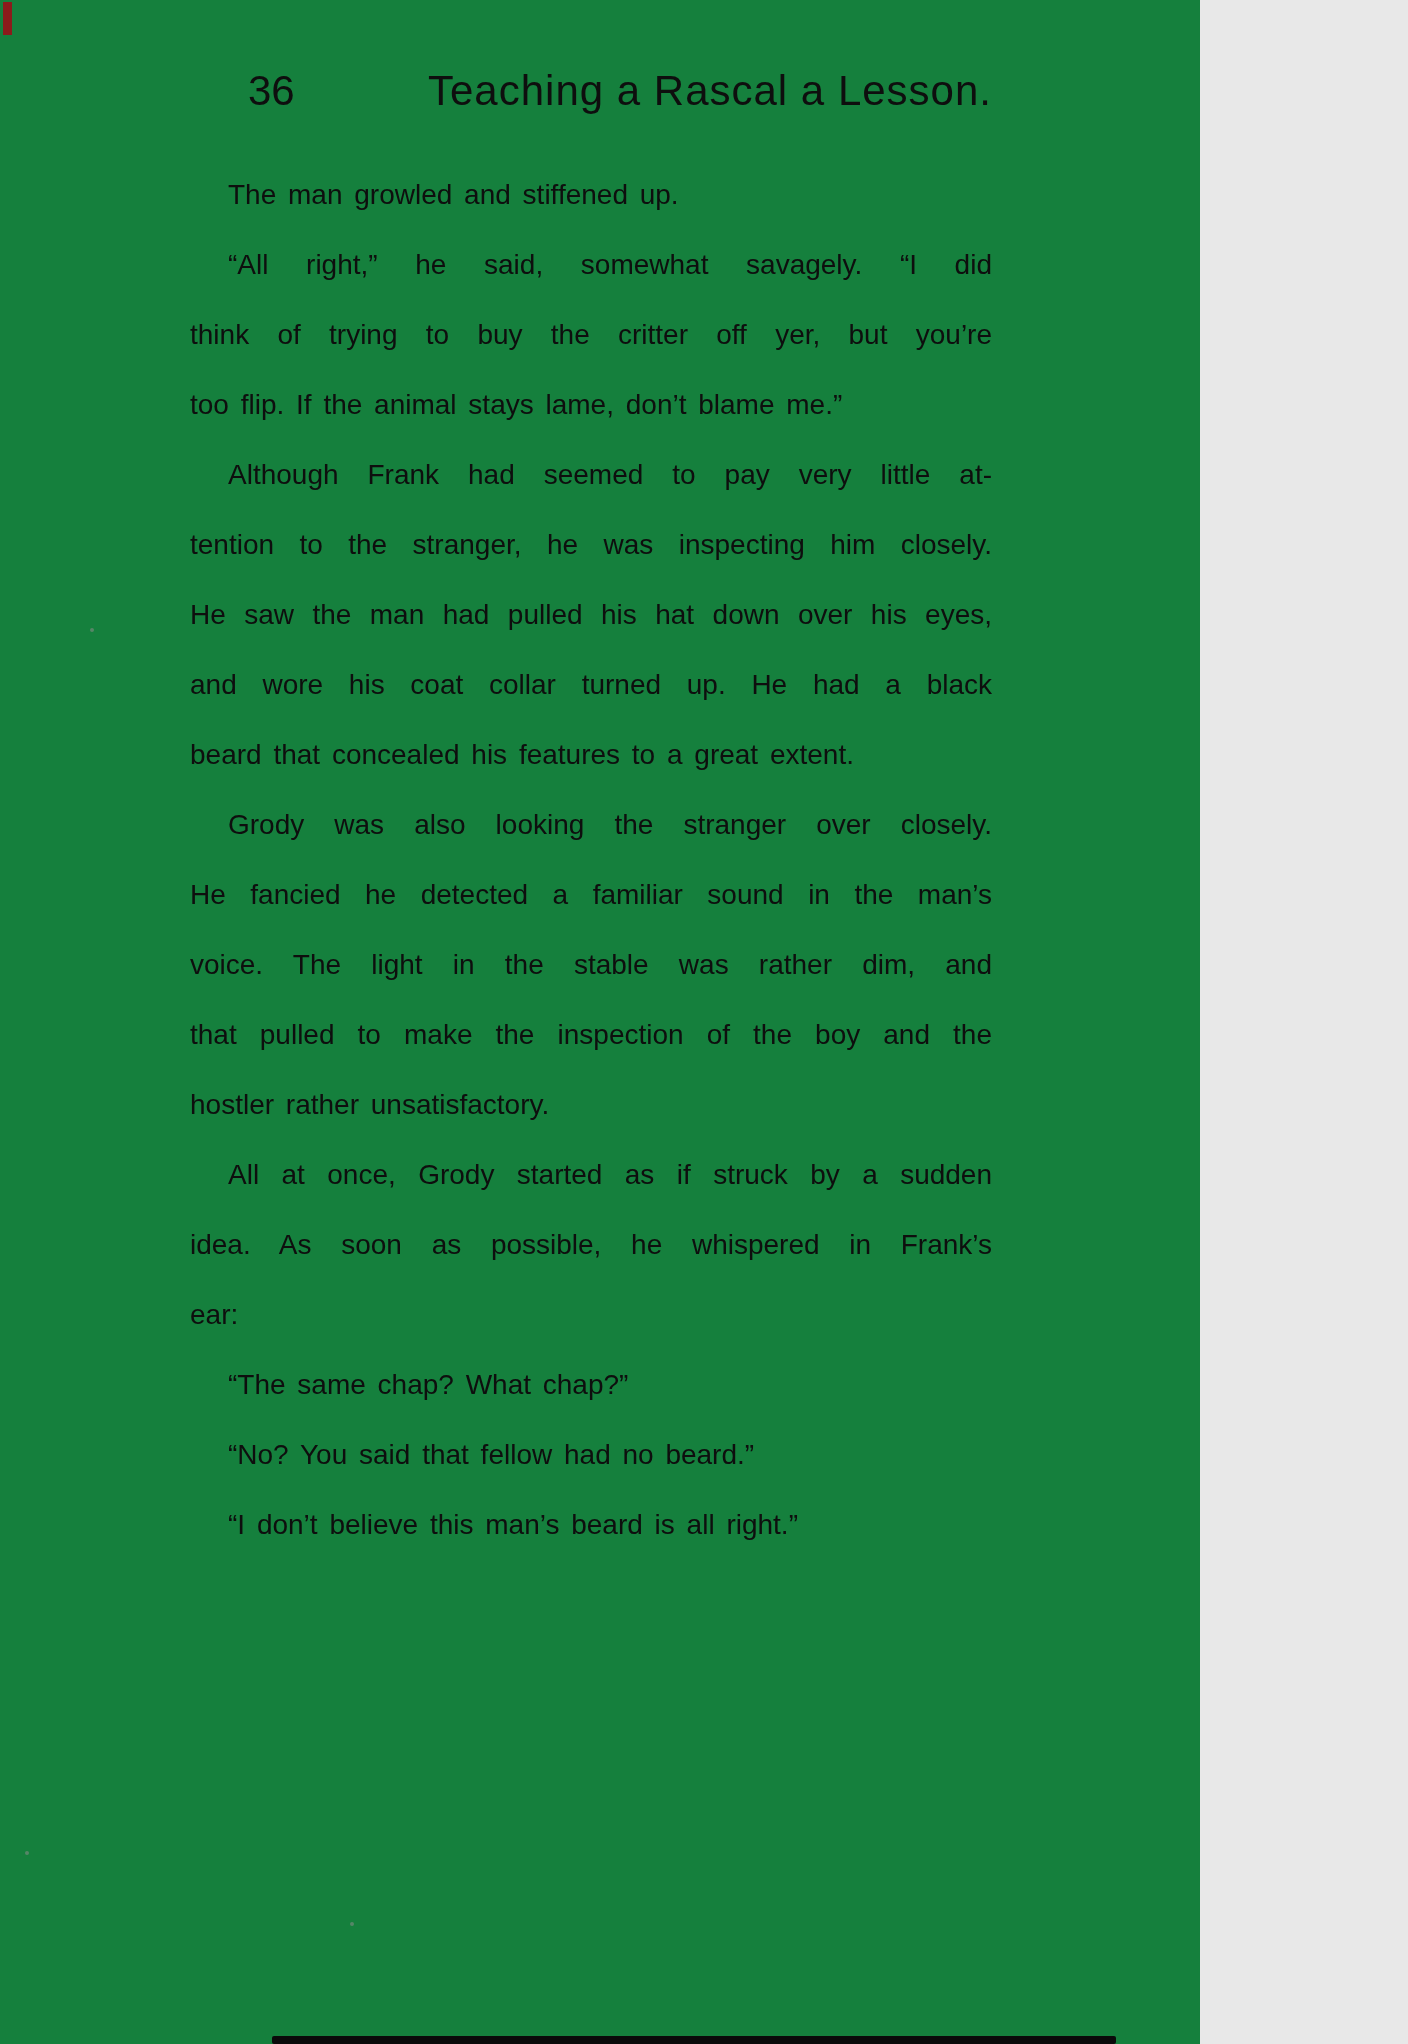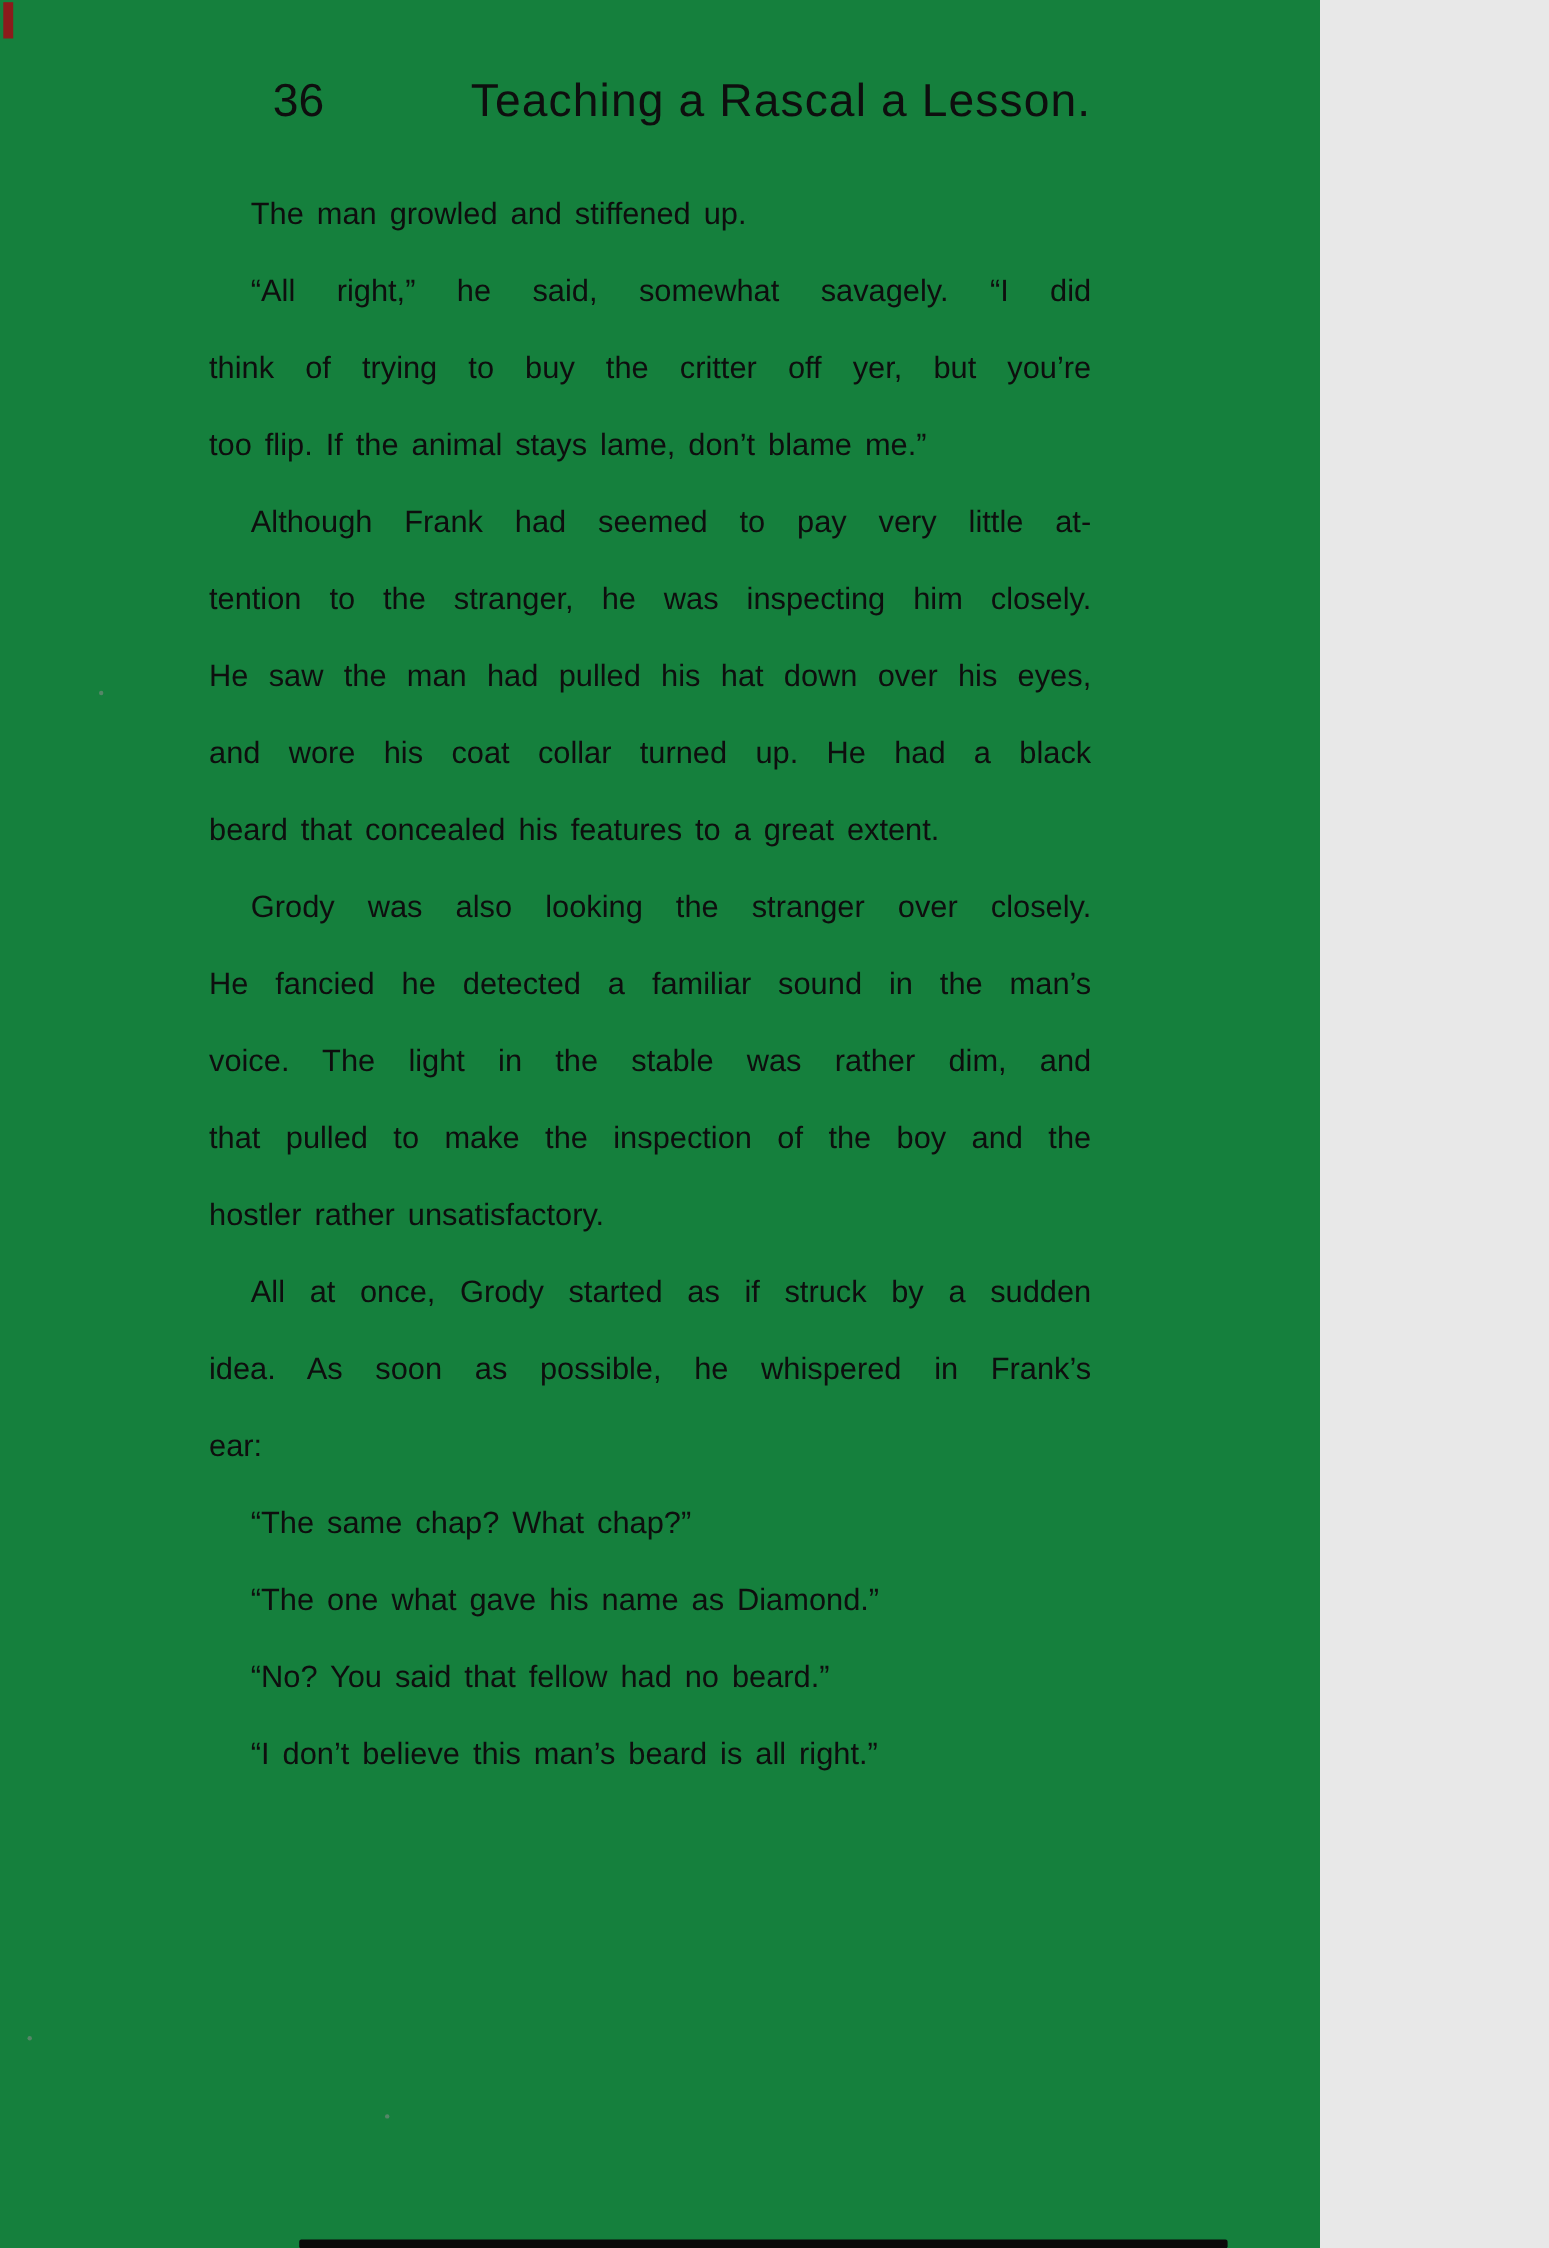--- a/index.html
+++ b/index.html
@@ -114,23 +114,20 @@
       <div class="tline i j">All at once, Grody started as if struck by a sudden</div>
       <div class="tline j">idea.  As soon as possible, he whispered in Frank’s</div>
       <div class="tline">ear:</div>
     </div>
 
 
     <div class="para">
       <div class="tline i">“The same chap?  What chap?”</div>
     </div>
 
-    <div class="para">
-      <div class="tline i">“The one what gave his name as Diamond.”</div>
-    </div>
 
     <div class="para">
       <div class="tline i">“No?  You said that fellow had no beard.”</div>
     </div>
 
     <div class="para">
       <div class="tline i">“I don’t believe this man’s beard is all right.”</div>
     </div>
 
   </div>

